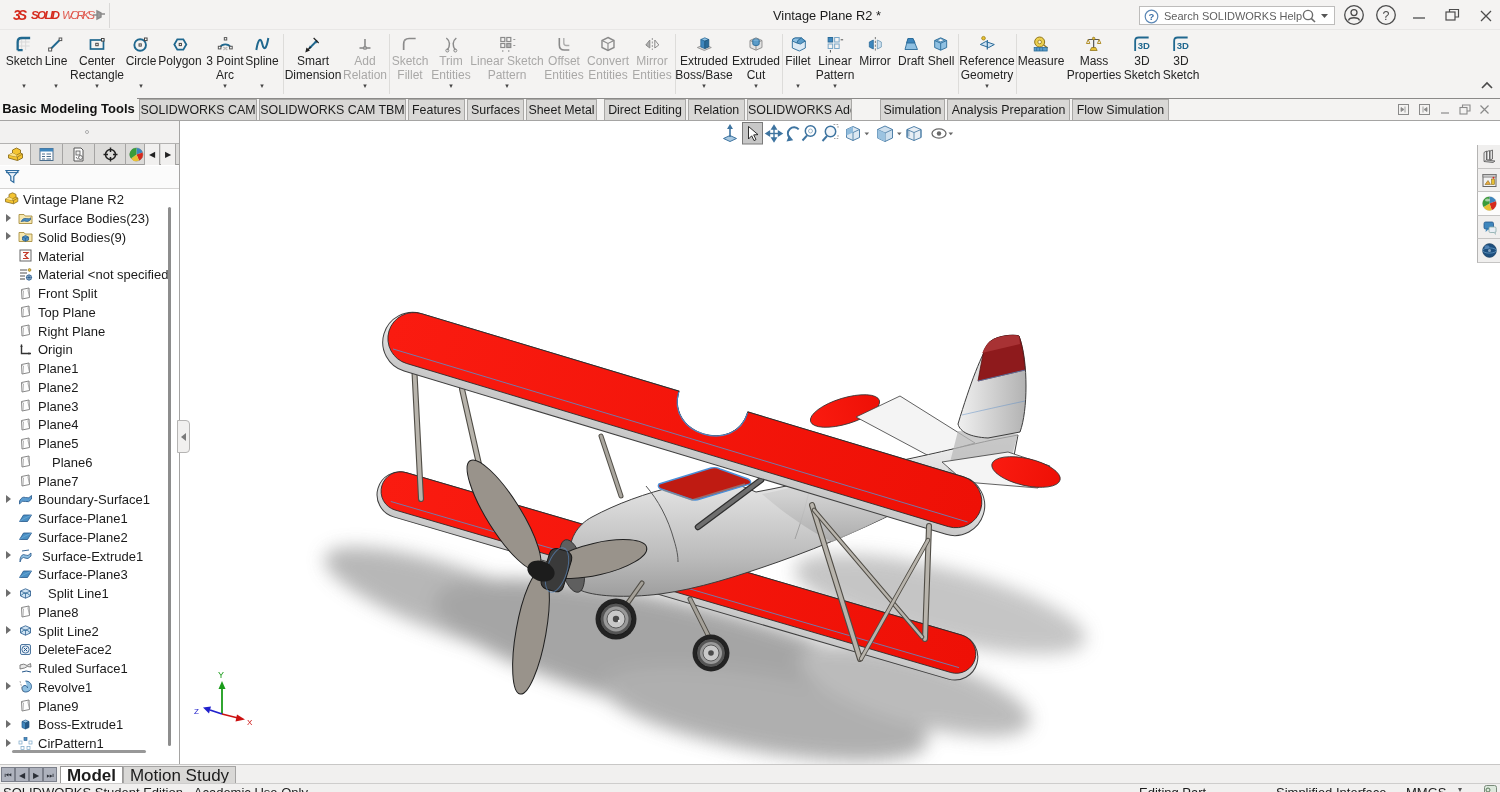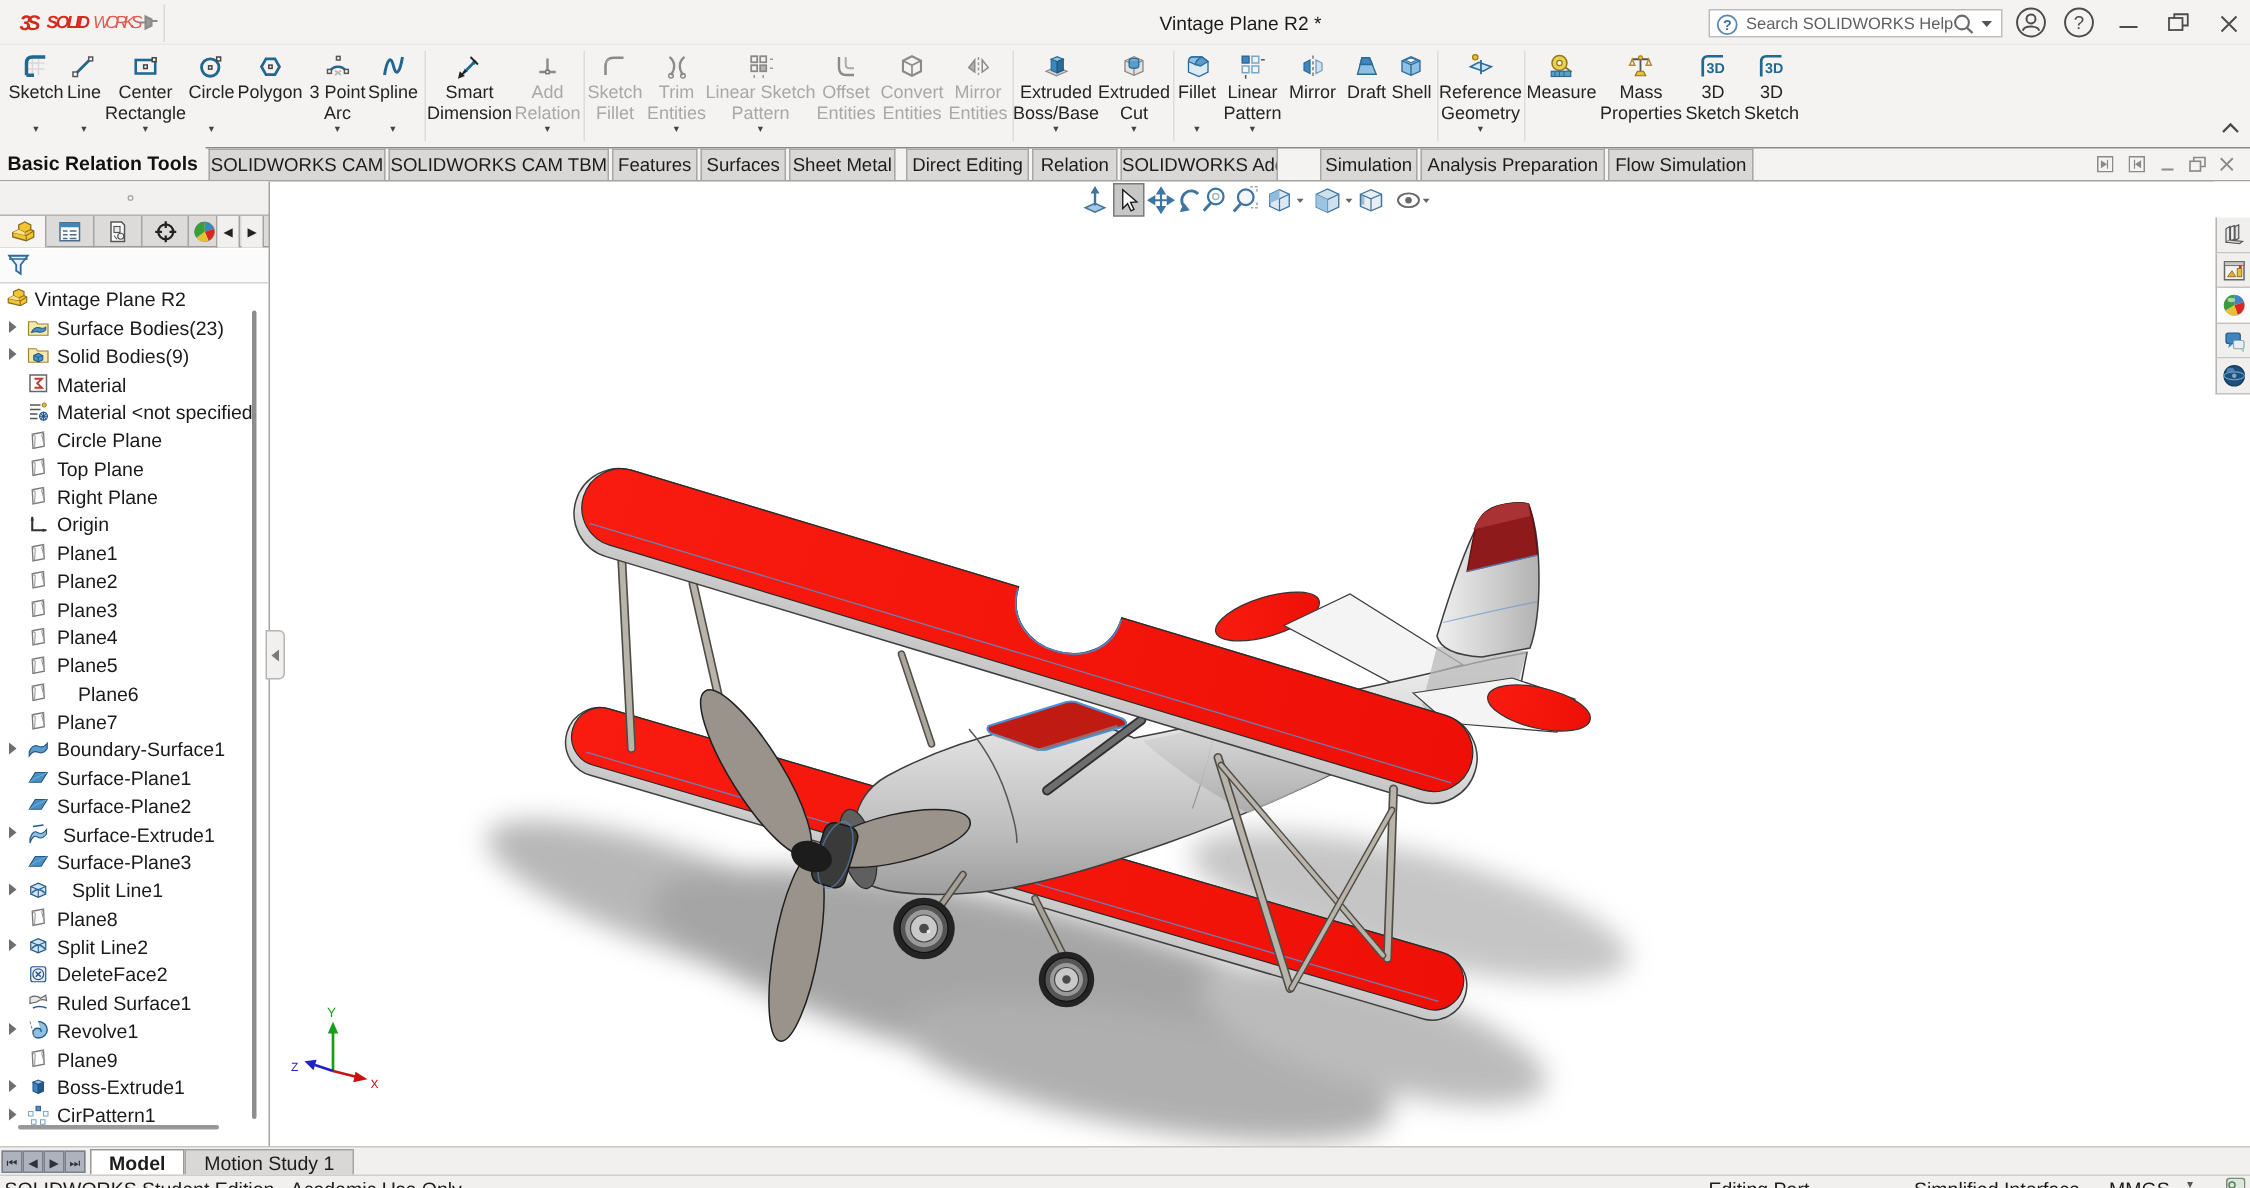--- a/index.html
+++ b/index.html
@@ -44,21 +44,21 @@
 #hscroll{position:absolute;left:12px;top:629px;width:134px;height:3px;background:#989898;border-radius:2px}
 #lpborder{position:absolute;left:179px;top:121px;width:1px;height:643px;background:#a5a4a3}
 #collapser{position:absolute;left:177px;top:420px;width:13px;height:33px;background:#f1f0ef;border:1px solid #b5b4b3;border-radius:0 4px 4px 0}
 
 #rpane{position:absolute;left:1476px;top:121px;width:24px;height:643px;background:#fff}
 .rcell{position:absolute;left:1px;width:23px;height:23.5px;background:#f0efee;border-left:1px solid #b5b4b3;border-bottom:1px solid #c5c4c3}
 .rcell.act{background:#fcfcfc}
 
 #mbar{position:absolute;left:0;top:764px;width:1500px;height:19px;background:#f1f0ef;border-top:1px solid #c8c7c6}
 .navb{position:absolute;top:2px;width:14px;height:15px;background:#aeb2bd;border:1px solid #7b7f8a;color:#2c3038;font-size:8px;text-align:center;line-height:15px}
-.mtab{position:absolute;top:1px;height:18px;font-size:13px;text-align:center;line-height:17px;color:#1c1c1c}
+.mtab{position:absolute;top:1px;height:18px;font-size:17px;text-align:center;line-height:17px;color:#1c1c1c}
 #mtab1{left:60px;width:63px;background:#fff;border:1px solid #9a9998;border-bottom:none;font-weight:bold}
 #mtab2{left:123px;width:113px;background:#d9d8d6;border:1px solid #a5a4a3;border-bottom:none}
 #sbar{position:absolute;left:0;top:783px;width:1500px;height:9px;background:#f1f0ef;border-top:1px solid #cecdcc;overflow:hidden}
 #sbar .t{position:absolute;top:1px;font-size:13px;color:#1c1c1c}
 </style>
 </head>
 <body>
 <div id="app">
 
   <div id="viewport" style="position:absolute;left:180px;top:121px;width:1296px;height:643px;background:#fff;overflow:hidden">
@@ -667,21 +667,21 @@
     <div class="tsep" style="left:782px"></div>
     <div class="tsep" style="left:958px"></div>
     <div class="tsep" style="left:1016px"></div>
     <svg id="ribcol" style="position:absolute;left:1480px;top:51px" width="14" height="9" viewBox="0 0 14 9">
         <path d="M2 7 L7 2 L12 7" fill="none" stroke="#4a4a4a" stroke-width="1.6"></path>
       </svg>
   </div>
 
   <div id="tabrow">
     <div class="line"></div>
-    <div class="rtab active" style="left:0;width:137px">Basic Relation Tools</div>
+    <div class="rtab active" style="left:0;width:137px">Basic Modeling Tools</div>
     <div class="rtab" style="left:139px;width:118px">SOLIDWORKS CAM</div>
     <div class="rtab" style="left:259px;width:147px">SOLIDWORKS CAM TBM</div>
     <div class="rtab" style="left:408px;width:57px">Features</div>
     <div class="rtab" style="left:467px;width:57px">Surfaces</div>
     <div class="rtab" style="left:526px;width:71px">Sheet Metal</div>
     <div class="rtab" style="left:604px;width:82px">Direct Editing</div>
     <div class="rtab" style="left:688px;width:57px">Relation</div>
     <div class="rtab" style="left:747px;width:105px">SOLIDWORKS Add-Ins</div>
     <div class="rtab" style="left:880px;width:65px">Simulation</div>
     <div class="rtab" style="left:947px;width:123px">Analysis Preparation</div>
@@ -756,21 +756,21 @@
             <use href="#fsolid"></use>
           </svg><span class="lbl" style="left:38px">Solid Bodies(9)</span></div>
       <div class="trow" style="top:57px"><svg width="15" height="15" style="left:18px">
             <use href="#sigma"></use>
           </svg><span class="lbl" style="left:38px">Material</span></div>
       <div class="trow" style="top:75.5px"><svg width="15" height="15" style="left:18px">
             <use href="#mat"></use>
           </svg><span class="lbl" style="left:38px">Material &lt;not specified</span></div>
       <div class="trow" style="top:94.5px"><svg width="15" height="15" style="left:18px">
             <use href="#plane"></use>
-          </svg><span class="lbl" style="left:38px">Circle Plane</span></div>
+          </svg><span class="lbl" style="left:38px">Front Split</span></div>
       <div class="trow" style="top:113px"><svg width="15" height="15" style="left:18px">
             <use href="#plane"></use>
           </svg><span class="lbl" style="left:38px">Top Plane</span></div>
       <div class="trow" style="top:132px"><svg width="15" height="15" style="left:18px">
             <use href="#plane"></use>
           </svg><span class="lbl" style="left:38px">Right Plane</span></div>
       <div class="trow" style="top:150.5px"><svg width="15" height="15" style="left:18px">
             <use href="#origin"></use>
           </svg><span class="lbl" style="left:38px">Origin</span></div>
       <div class="trow" style="top:169.5px"><svg width="15" height="15" style="left:18px">

